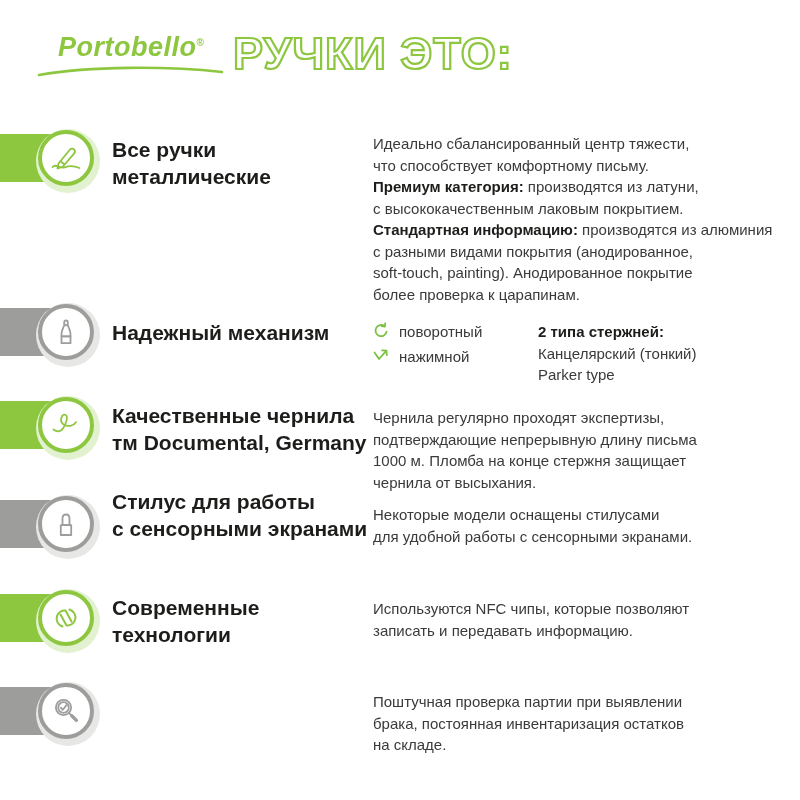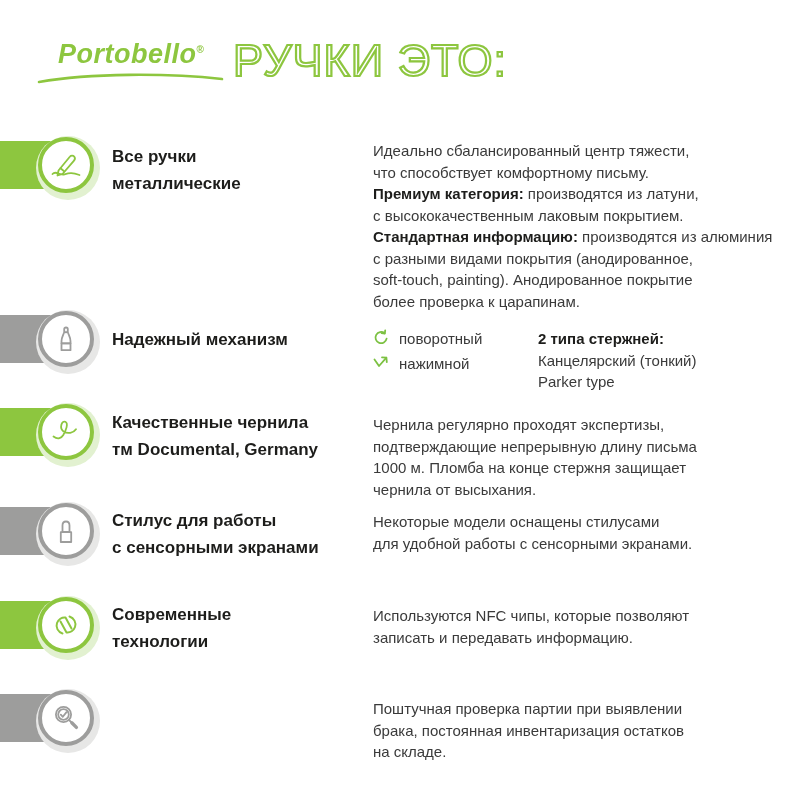--- a/index.html
+++ b/index.html
@@ -1,65 +1,65 @@
 <!DOCTYPE html>
 <html><head>
 <meta charset="utf-8">
 <style>
   html,body{margin:0;padding:0;}
   body{
     width:800px;height:800px;background:#ffffff;position:relative;overflow:hidden;
     font-family:"Liberation Sans","DejaVu Sans",sans-serif;
     -webkit-font-smoothing:antialiased;
   }
-  .page{position:absolute;inset:0;margin-top:7px;}
+  .page{position:absolute;inset:0;}
 
   
   .logo-wrap{position:absolute;left:58px;top:34px;width:160px;}
   .logo-text{
     font-style:italic;font-weight:bold;font-size:27px;color:#8DC63F;
     letter-spacing:0.5px;line-height:1;white-space:nowrap;
   }
   .logo-reg{font-size:10px;vertical-align:super;font-style:normal;}
   .logo-swoosh{position:absolute;left:-22px;top:30px;}
   .main-title{
     position:absolute;left:233px;top:31px;
-    font-size:45px;font-weight:normal;line-height:1;letter-spacing:1px;white-space:nowrap;
+    font-size:45px;font-weight:bold;line-height:1;letter-spacing:1px;white-space:nowrap;
     color:#ffffff;-webkit-text-stroke:2.2px #8DC63F;
   }
 
   
   .tab{position:absolute;left:0;width:63px;height:48px;}
   .tab.green{background:#8DC63F;}
   .tab.gray{background:#9D9D9C;}
   .badge{
     position:absolute;left:38px;width:48px;height:48px;background:#fff;
     border:4px solid;border-radius:50%;
     display:flex;align-items:center;justify-content:center;
   }
   .badge.green{border-color:#8DC63F;box-shadow:2px 3px 0 4px #E2F1D0;}
   .badge.gray{border-color:#9D9D9C;box-shadow:2px 3px 0 4px #E7E7E6;}
 
   .feat-title{
     position:absolute;left:112px;width:265px;
-    font-weight:bold;font-size:17px;line-height:27px;color:#1D1D1B;
+    font-weight:bold;font-size:21px;line-height:27px;color:#1D1D1B;
     white-space:pre-line;
   }
   .feat-desc{
     position:absolute;left:373px;width:430px;
     font-size:15px;line-height:21.5px;color:#3A3A3A;
     white-space:pre-line;
   }
   .feat-desc .b{font-weight:bold;color:#1D1D1B;}
 
   
   .r1-tab{top:134px}.r1-badge{top:130px}.r1-title{top:136px}.r1-desc{top:133px}
   .r2-tab{top:308px}.r2-badge{top:304px}.r2-title{top:319px}
   .r3-tab{top:401px}.r3-badge{top:397px}.r3-title{top:402px}.r3-desc{top:407px}
-  .r4-tab{top:500px}.r4-badge{top:496px}.r4-title{top:500px}.r4-desc{top:504px}
+  .r4-tab{top:500px}.r4-badge{top:496px}.r4-title{top:488px}.r4-desc{top:504px}
   .r5-tab{top:594px}.r5-badge{top:590px}.r5-title{top:594px}.r5-desc{top:598px}
   .r6-tab{top:687px}.r6-badge{top:683px}.r6-title{top:687px}.r6-desc{top:691px}
 
   
   .mech-list{position:absolute;left:372px;top:322px;display:flex;flex-direction:column;gap:7px;justify-content:space-between;}
   .mech-item{display:flex;align-items:center;gap:9px;font-size:15px;color:#3A3A3A;}
   .refills{position:absolute;left:538px;top:321px;font-size:15px;line-height:21.5px;
     color:#3A3A3A;white-space:pre-line;}
   .refills .b{font-weight:bold;color:#1D1D1B;}
 </style>

